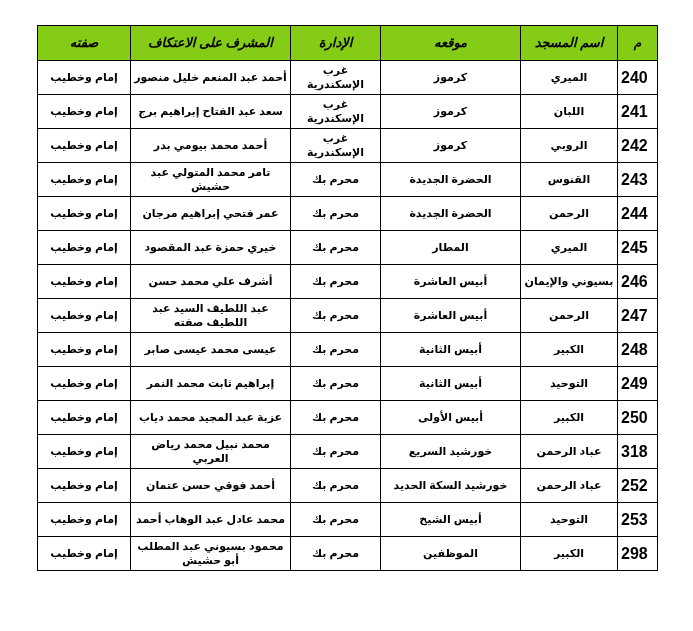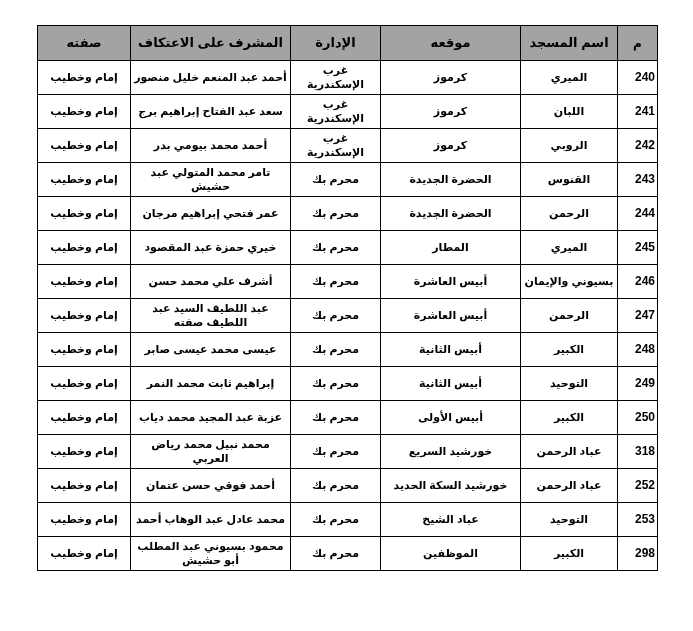--- a/index.html
+++ b/index.html
@@ -31,33 +31,34 @@
     border: 1px solid #000000;
     color: #000000;
     font-weight: bold;
     text-align: center;
     vertical-align: middle;
     padding: 2px 3px;
     overflow: hidden;
     line-height: 1.25;
   }
   table.iitikaf th {
-    background: #a3a3a3;
+    background: #84cc16;
     font-size: 13px;
     height: 30px;
+    font-style: italic;
   }
   table.iitikaf td {
     background: #ffffff;
     font-size: 11px;
     height: 29px;
   }
   table.iitikaf td.num-cell {
-    text-align: right;
+    text-align: left;
     direction: ltr;
-    font-size: 12px;
+    font-size: 16px;
     padding-right: 2px;
   }
   table.iitikaf th.num-head {
     font-size: 12px;
   }
 </style>
 </head>
 <body>
 
 <div class="page">
@@ -194,21 +195,21 @@
       <td>عباد الرحمن</td>
       <td>خورشيد السكة الحديد</td>
       <td>محرم بك</td>
       <td>أحمد فوقي حسن عتمان</td>
       <td>إمام وخطيب</td>
     </tr>
 
     <tr>
       <td class="num-cell">253</td>
       <td>التوحيد</td>
-      <td>عباد الشيخ</td>
+      <td>أبيس الشيخ</td>
       <td>محرم بك</td>
       <td>محمد عادل عبد الوهاب أحمد</td>
       <td>إمام وخطيب</td>
     </tr>
 
     <tr>
       <td class="num-cell">298</td>
       <td>الكبير</td>
       <td>الموظفين</td>
       <td>محرم بك</td>

